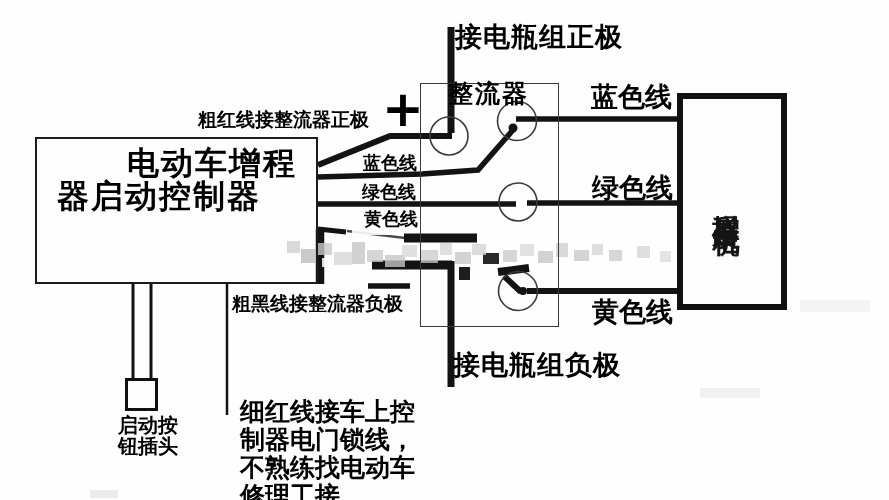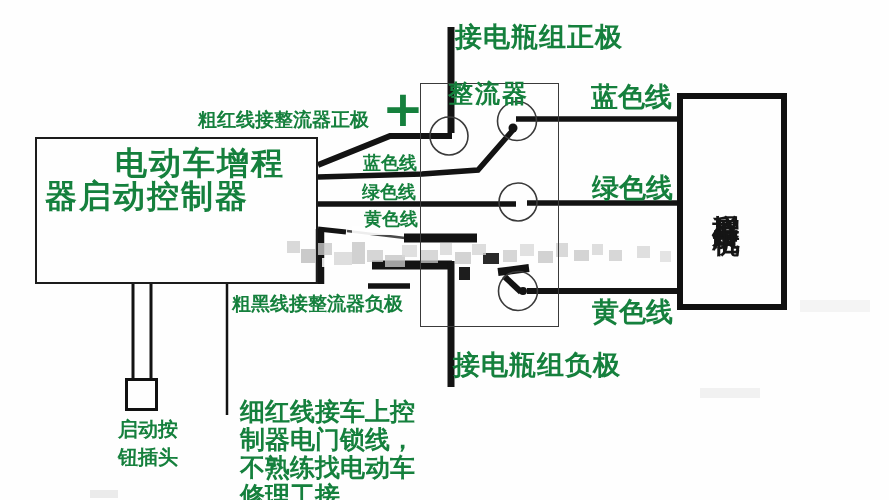--- a/index.html
+++ b/index.html
@@ -1,42 +1,42 @@
 <!DOCTYPE html>
 <html><head>
 <meta charset="utf-8">
 <style>
   html,body{margin:0;padding:0;background:#fff;}
   #stage{
     position:relative;width:889px;height:500px;background:#fefefe;overflow:hidden;
     font-family:"DejaVu Sans","Liberation Sans",sans-serif;color:#151515;
   }
-  .lbl{position:absolute;font-weight:bold;white-space:pre-line;line-height:1.12;color:#15803d;}
+  .lbl{position:absolute;font-weight:bold;white-space:pre-line;line-height:1.12;color:#000000;}
   .box{position:absolute;background:transparent;box-sizing:border-box;}
-  #controller-box{left:35px;top:137px;width:283px;height:147px;border:2.5px solid #1c1c1c;}
+  #controller-box{left:35px;top:137px;width:283px;height:147px;border:2.5px solid #1c1c1c;padding-left:12px;}
   #controller-title{padding:8px 0 0 8px;font-size:32px;letter-spacing:2px;text-indent:70px;line-height:33px;}
   #rectifier-box{left:420px;top:83px;width:139px;height:244px;border:1.5px solid #3a3a3a;}
   #generator-box{left:677px;top:93px;width:110px;height:217px;border:6px solid #111;
     display:flex;align-items:center;justify-content:center;}
   #generator-label{writing-mode:vertical-rl;text-orientation:upright;font-weight:bold;
     font-size:27px;letter-spacing:3px;transform:translateX(-6px);}
   #plug-box{left:125px;top:378px;width:33px;height:33px;border:3px solid #111;}
   #battery-pos-label{left:455px;top:22px;font-size:27px;letter-spacing:1px;}
   #battery-neg-label{left:453px;top:350px;font-size:27px;letter-spacing:1px;}
   #rectifier-label{left:448px;top:80px;font-size:25px;letter-spacing:2px;}
   #red-note{left:198px;top:109px;font-size:19px;}
   #black-note{left:232px;top:293px;font-size:19px;}
   #plus-symbol{left:382px;top:90px;font-size:50px;line-height:38px;}
   #blue-left{left:363px;top:153px;font-size:18px;}
   #green-left{left:362px;top:182px;font-size:18px;}
   #yellow-left{left:364px;top:209px;font-size:18px;}
   #blue-right{left:591px;top:82px;font-size:27px;}
   #green-right{left:592px;top:173px;font-size:27px;}
   #yellow-right{left:592px;top:297px;font-size:27px;}
-  #plug-label{left:118px;top:415px;font-size:20px;line-height:28px;}
+  #plug-label{left:118px;top:415px;font-size:20px;line-height:21px;}
   #thin-red-note{left:240px;top:398px;font-size:25px;line-height:28px;}
   svg{position:absolute;left:0;top:0;}
 </style>
 </head>
 <body>
 
 <div id="stage">
 
   <svg width="889" height="500" viewBox="0 0 889 500">
     <g stroke="#131313" fill="none" stroke-linecap="butt">

